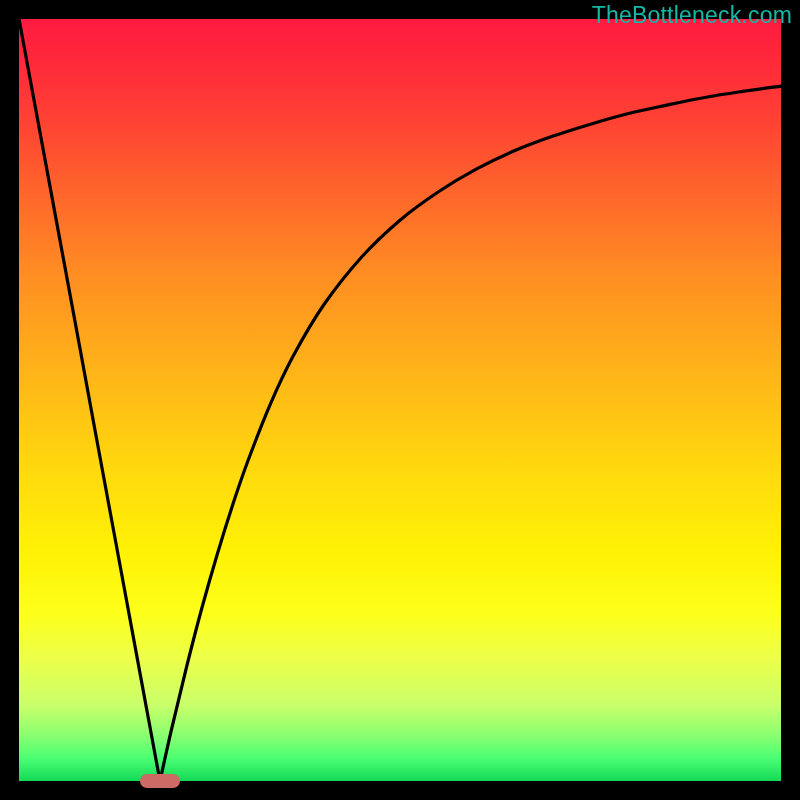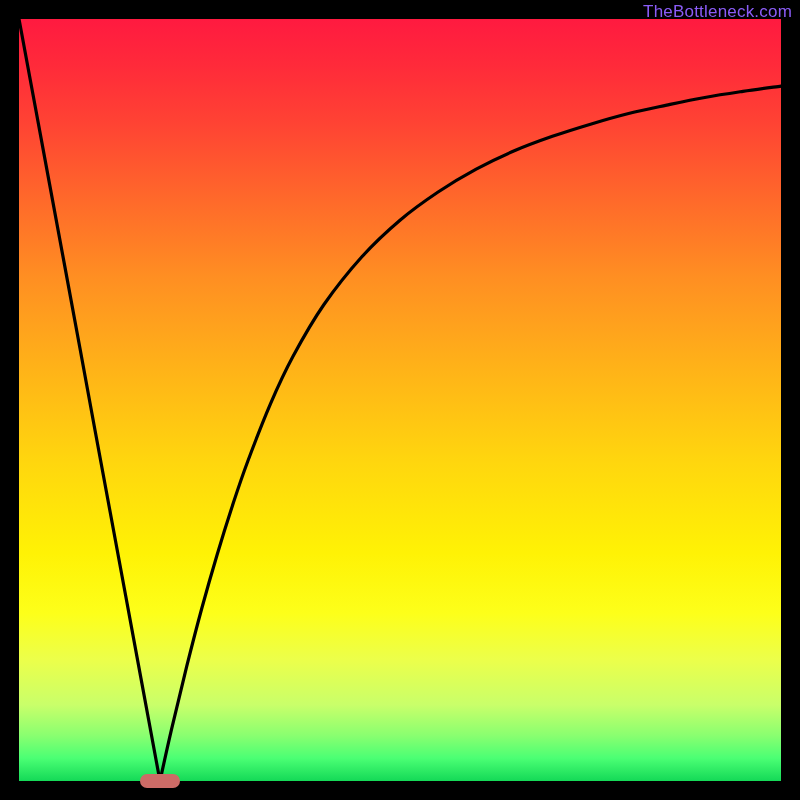--- a/index.html
+++ b/index.html
@@ -39,22 +39,22 @@
       #c9ff6a 90%,
       #8aff70 94%,
       #4bff74 97%,
       #14d957 100%
     );
   }
   .watermark {
     position: absolute;
     top: 2px;
     right: 8px;
-    color: #8b5cf6;
-    font-size: 17px;
+    color: #14b8a6;
+    font-size: 23px;
     font-weight: 500;
     letter-spacing: 0.2px;
     user-select: none;
   }
   svg.curve {
     position: absolute;
     left: 0;
     top: 0;
     width: 762px;
     height: 762px;

